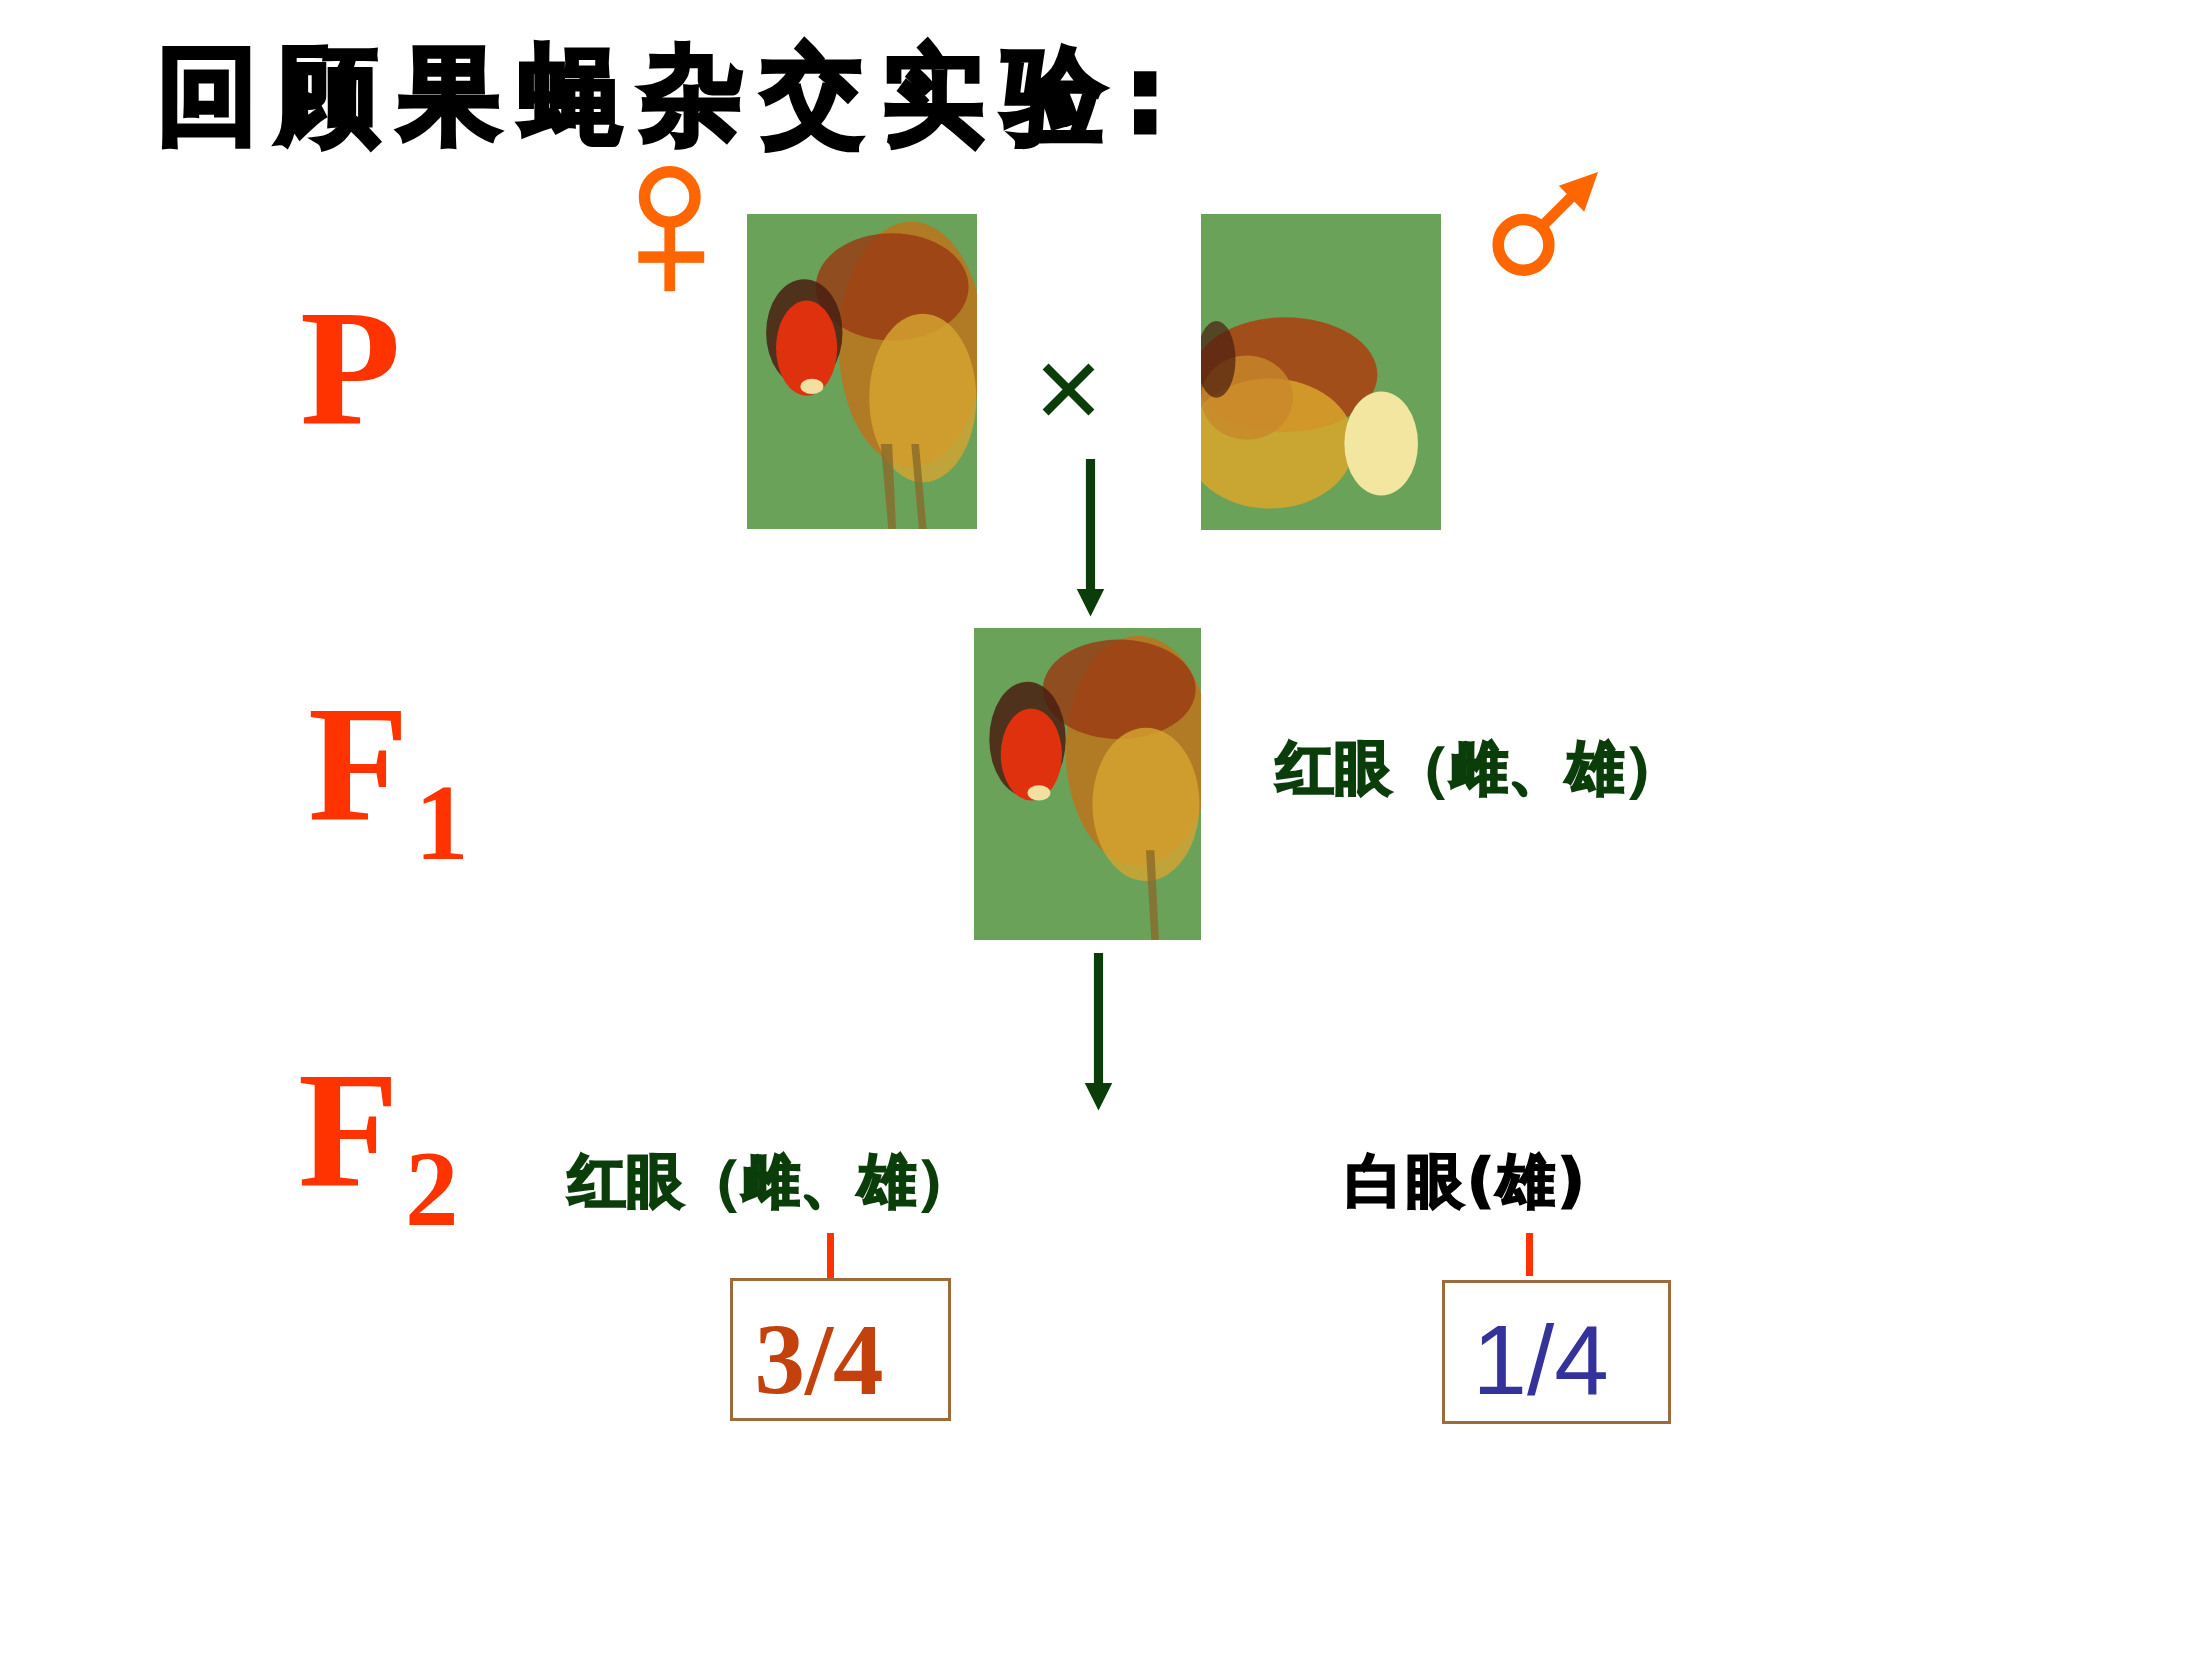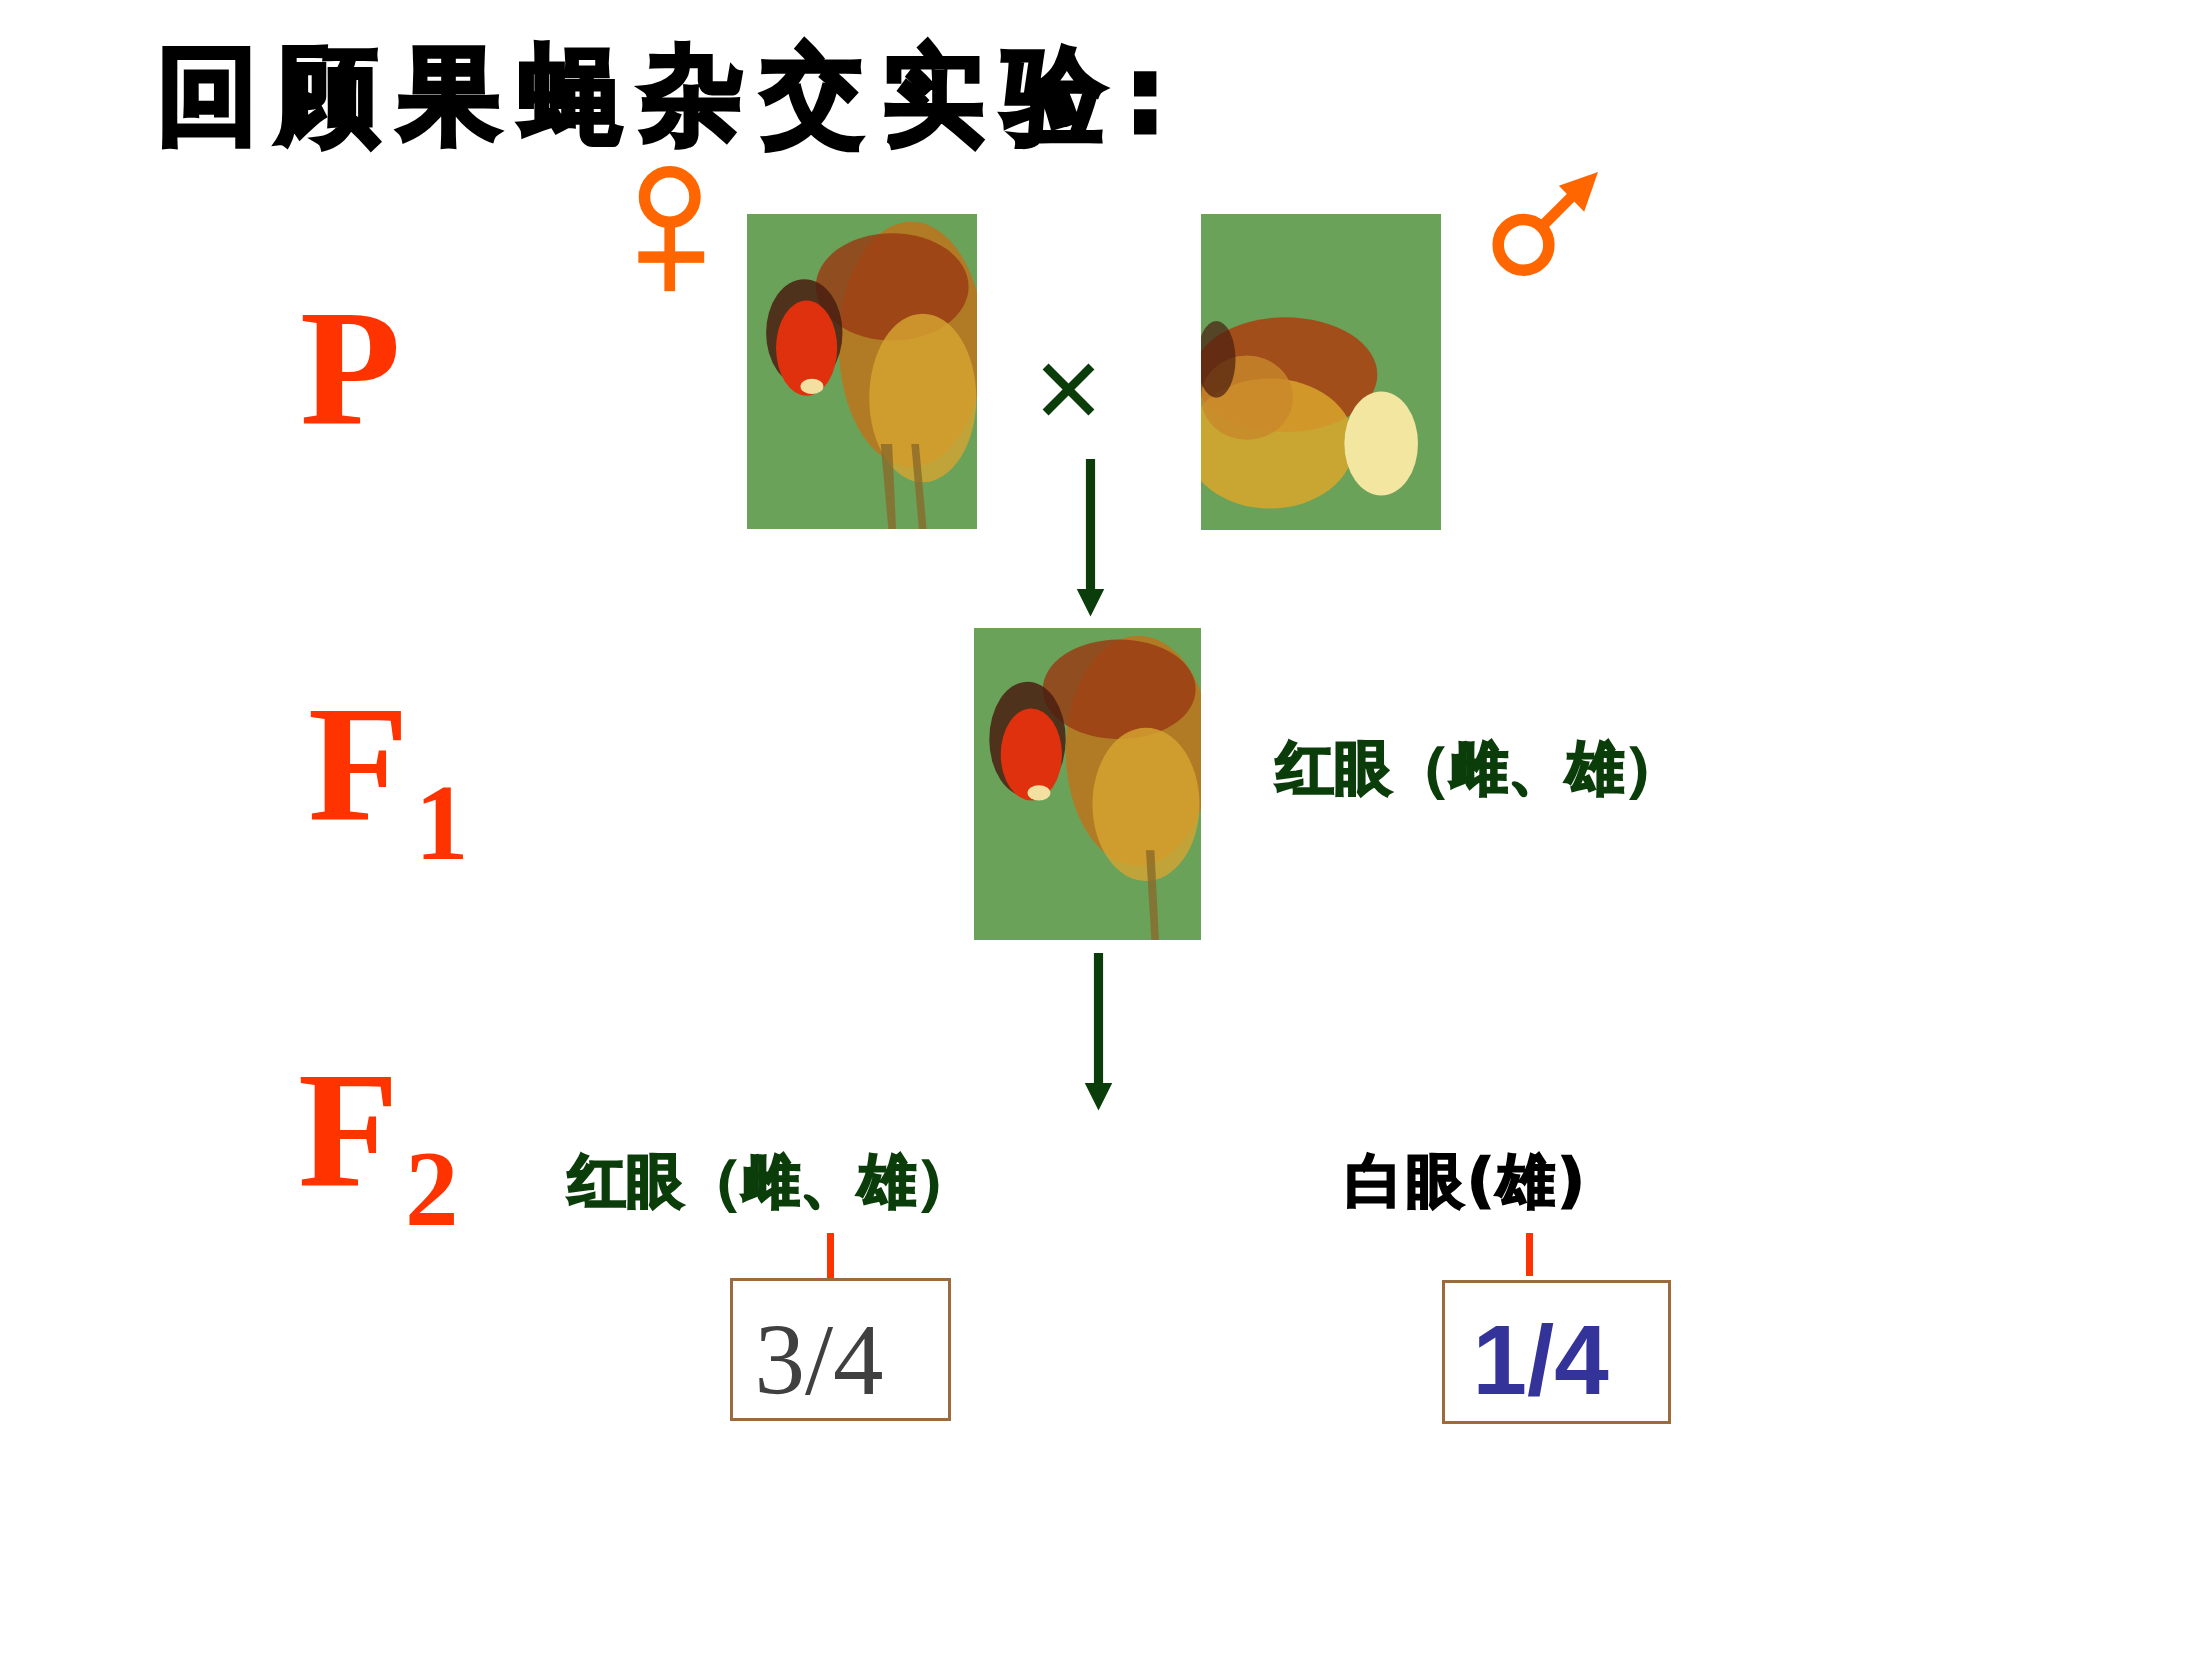--- a/index.html
+++ b/index.html
@@ -25,25 +25,25 @@
     font-family:"DejaVu Sans", sans-serif; font-weight:bold;
     font-size:58px; line-height:92px; white-space:nowrap;
     -webkit-text-stroke:2.3px currentColor;
   }
   .green { color:#0B3D0B; }
   .orange { color:#000000; }
   .box {
     border:3.1px solid #9C6B3C; background:#fff; box-sizing:border-box;
   }
   .frac3 {
-    font-family:"Liberation Serif", serif; font-weight:normal; font-size:101px;
-    color:#404040; line-height:1;text-align:right;
+    font-family:"Liberation Serif", serif; font-weight:bold; font-size:101px;
+    color:#c2410c; line-height:1;text-align:right;
   }
   .frac1 {
-    font-family:"Liberation Sans", sans-serif; font-weight:bold; font-size:98px;
+    font-family:"Liberation Sans", sans-serif; font-weight:normal; font-size:98px;
     color:#333399; line-height:1;
   }
   .tick { background:#FF3300; width:6.9px; }
 </style>
 </head>
 <body>
 
 <div class="abs title">回顾果蝇杂交实验:</div>
 
 <div class="abs gen" style="left:300px; top:286px;">

